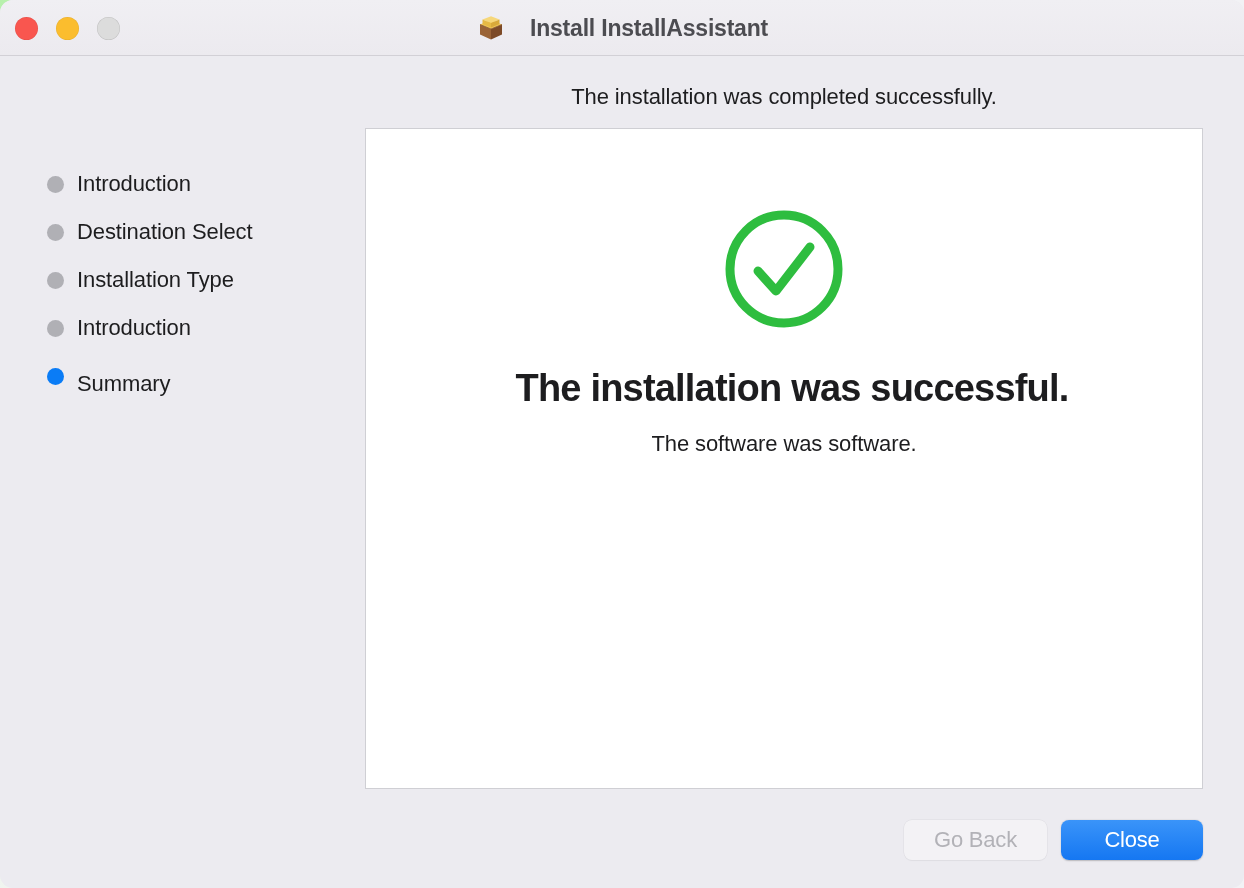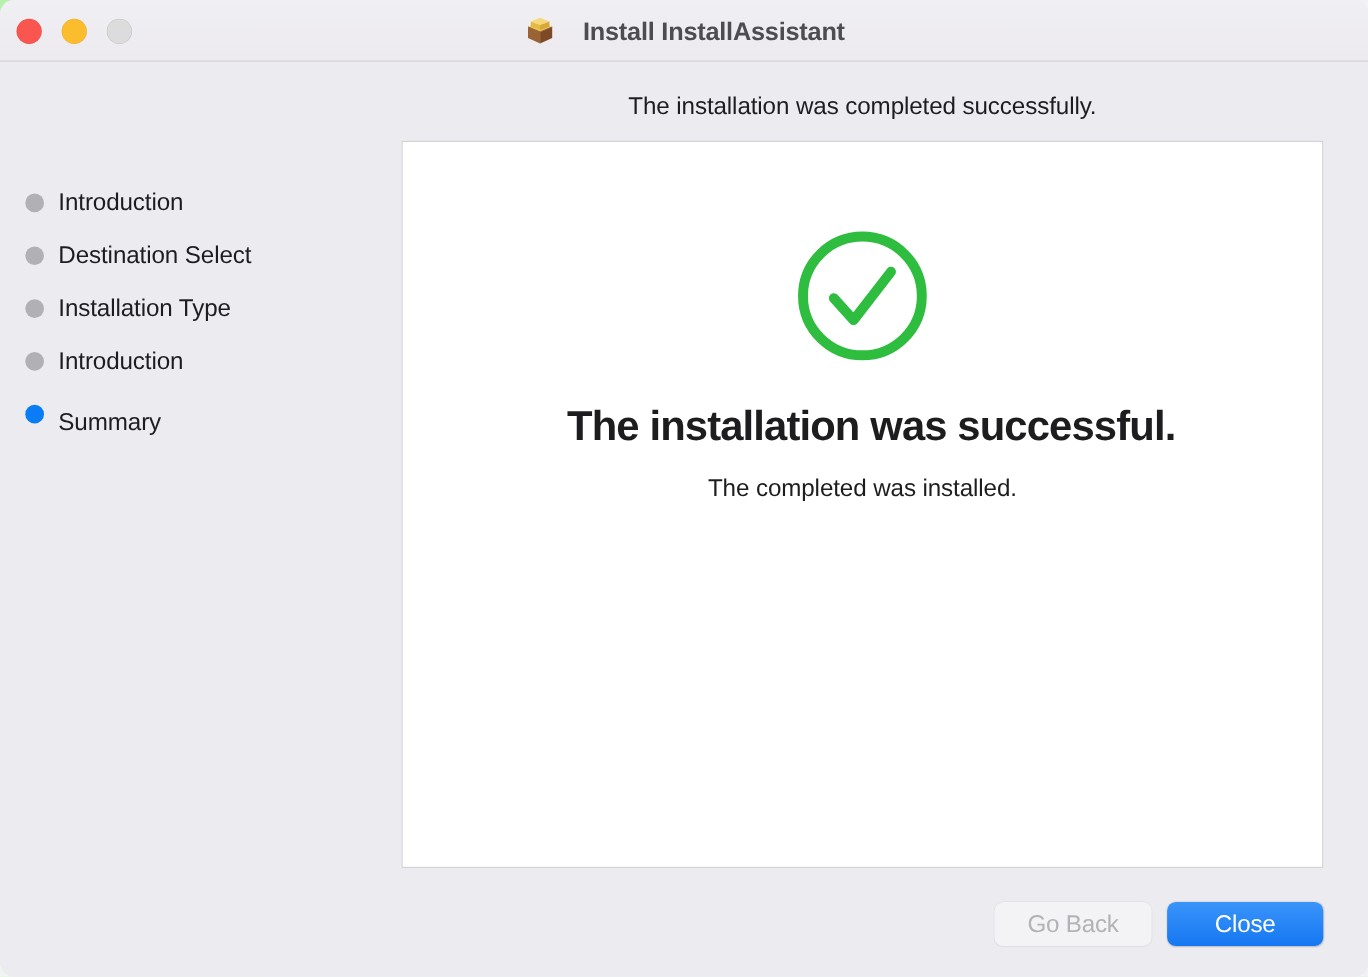--- a/index.html
+++ b/index.html
@@ -96,21 +96,21 @@
   #sidebar {
     position: absolute;
     left: 0;
     top: 160px;
     width: 360px;
   }
   .step {
     display: flex;
     align-items: center;
     height: 48px;
-    padding-left: 23px;
+    padding-left: 47px;
     box-sizing: border-box;
   }
   .step-dot {
     width: 17px;
     height: 17px;
     border-radius: 50%;
     background: #b0b0b5;
     flex: 0 0 auto;
   }
   .step.active .step-dot { background: #0a7cf6; }
@@ -256,21 +256,21 @@
 
   <div id="content-panel">
     <div id="result-block">
 
       <svg id="success-icon" width="124" height="124" viewBox="0 0 124 124">
         <circle cx="62" cy="62" r="54" fill="none" stroke="#2ebd3f" stroke-width="9"></circle>
         <path d="M36 64 L54 84 L88 40" fill="none" stroke="#2ebd3f" stroke-width="9" stroke-linecap="round" stroke-linejoin="round"></path>
       </svg>
 
       <div id="result-title">The installation was successful.</div>
-      <div id="result-subtitle">The completed was installed.</div>
+      <div id="result-subtitle">The software was software.</div>
     </div>
   </div>
 
   <div id="footer">
     <button class="btn" id="btn-go-back" disabled="">Go Back</button>
     <button class="btn" id="btn-close">Close</button>
   </div>
 
 </div>
 

